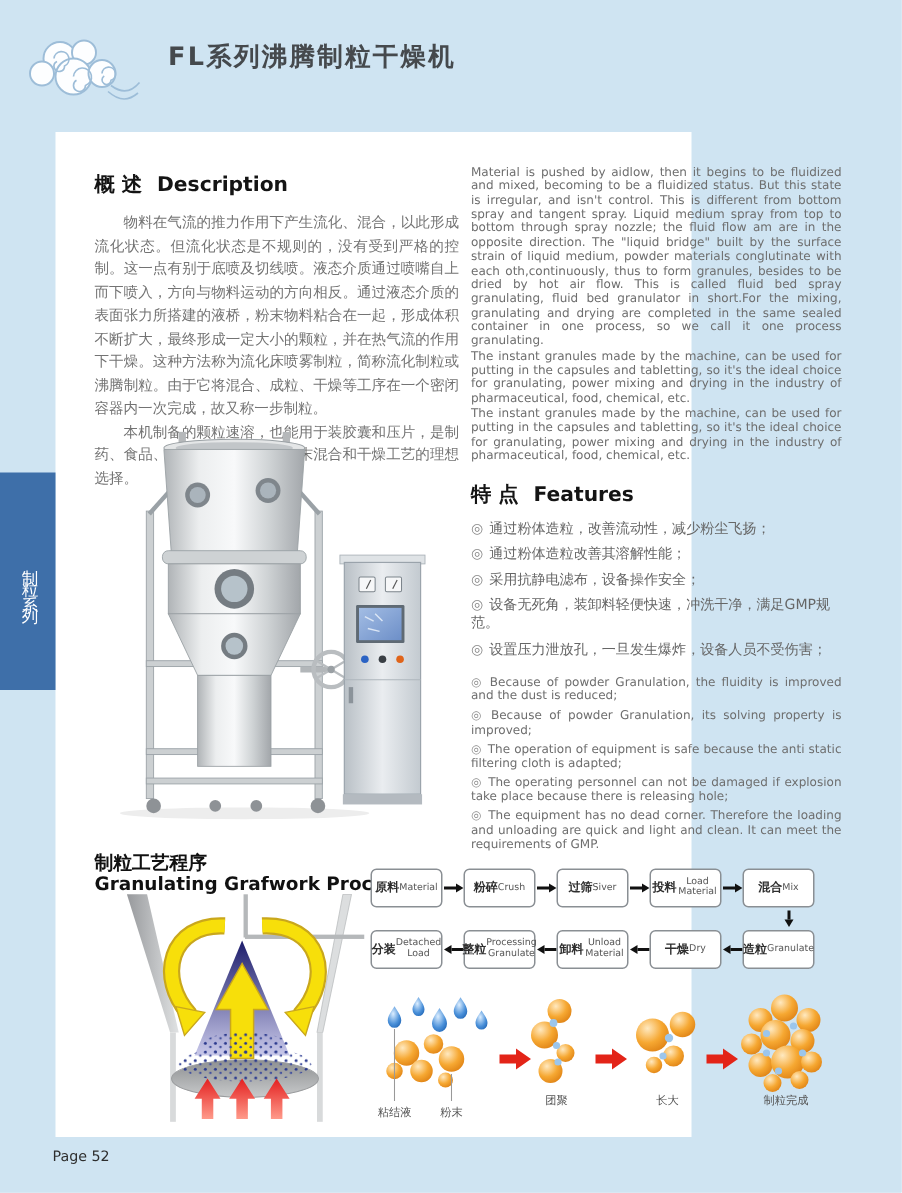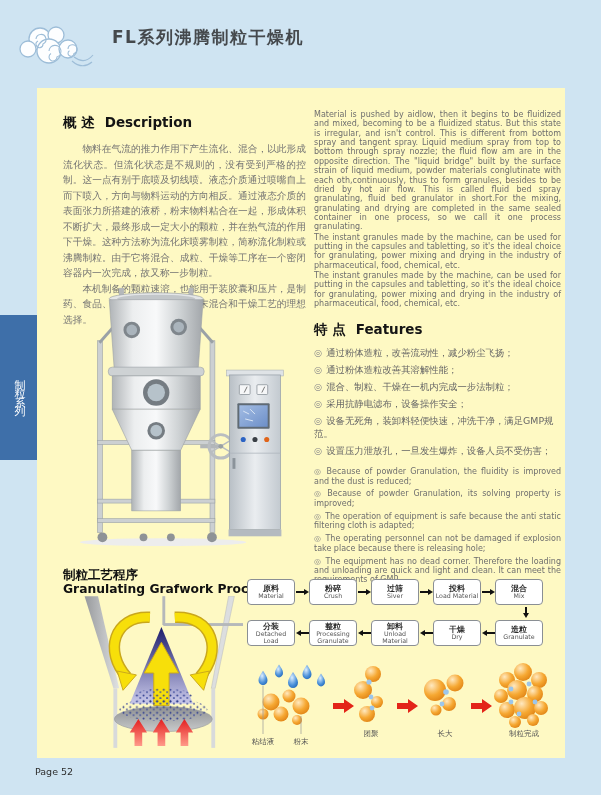--- a/index.html
+++ b/index.html
@@ -9,21 +9,21 @@
     background:#cfe4f2; overflow:hidden;
     font-family:"DejaVu Sans", sans-serif;
     text-decoration:underline;
   }
   
   .logo { position:absolute; left:16px; top:20px; width:78px; height:58px; }
   .titles { position:absolute; left:112px; top:26px; }
   .title-zh { font-size:17px; font-weight:bold; color:#45494d; letter-spacing:1.5px; }
   .title-en { font-size:9.5px; color:#45494d; margin-top:3px; }
   
-  .panel { position:absolute; left:37px; top:88px; width:528px; height:670px; background:#fef9c3; }
+  .panel { position:absolute; left:37px; top:88px; width:424px; height:670px; background:#ffffff; }
   
   .tab { position:absolute; left:0; top:315px; width:37px; height:145px; background:#3e6fa9;
          display:flex; align-items:center; justify-content:center; }
   .tab span { writing-mode:vertical-rl; color:#ffffff; font-size:11px; letter-spacing:9px; }
   
   .col-left  { position:absolute; left:26px;  top:26px; width:243px; }
   .col-right { position:absolute; left:277px; top:22px; width:247px; }
   .sec-h { font-size:13.5px; font-weight:bold; color:#141414; }
   .sec-h .en { margin-left:10px; }
   .desc-zh { font-size:9.7px; color:#737373; line-height:1.6; text-align:justify; margin-top:9px; }
@@ -39,21 +39,21 @@
   li .bu { margin-right:4px; color:#8a8a8a; }
   
   .proc-h { position:absolute; left:26px; top:479px; font-weight:bold; color:#111; line-height:1.2; }
   .proc-h .zh { font-size:12.5px; }
   .proc-h .en { font-size:12.3px; }
   .funnel { position:absolute; left:38px; top:508px; }
   
   .flow { position:absolute; left:210px; top:491px; width:300px; }
   .frow { display:flex; align-items:stretch; }
   .fbox { width:48px; min-height:26px; border:1px solid #8a8f94; border-radius:4px; background:#fff;
-          display:flex; flex-direction:column; align-items:center; justify-content:center; padding:1px; }
+          display:flex; flex-direction:row; align-items:center; justify-content:center; padding:1px; }
   .fz { font-size:8px; color:#2e2e2e; font-weight:bold; line-height:1.15; white-space:nowrap; }
   .fe { font-size:6.3px; color:#555; line-height:1.05; text-align:center; }
   .arr { width:14px; display:flex; align-items:center; justify-content:center; }
   .arr .ln { width:8px; height:1.6px; background:#111; }
   .arr .tr { width:0; height:0; border-top:3.2px solid transparent; border-bottom:3.2px solid transparent; border-left:5.5px solid #111; }
   .arr.left .tr { border-left:none; border-right:5.5px solid #111; }
   .flow-mid { height:15px; display:flex; justify-content:flex-end; padding-right:18px; }
   .darr { display:flex; flex-direction:column; align-items:center; justify-content:center; }
   .darr .lnv { width:1.6px; height:6px; background:#111; }
   .darr .trd { width:0; height:0; border-left:3.2px solid transparent; border-right:3.2px solid transparent; border-top:5.5px solid #111; }
@@ -187,21 +187,20 @@
         <p>Material is pushed by aidlow, then it begins to be fluidized and mixed, becoming to be a fluidized status. But this state is irregular, and isn't control. This is different from bottom spray and tangent spray. Liquid medium spray from top to bottom through spray nozzle; the fluid flow am are in the opposite direction. The "liquid bridge" built by the surface strain of liquid medium, powder materials conglutinate with each oth,continuously, thus to form granules, besides to be dried by hot air flow. This is called fluid bed spray granulating, fluid bed granulator in short.For the mixing, granulating and drying are completed in the same sealed container in one process, so we call it one process granulating.</p>
         <p>The instant granules made by the machine, can be used for putting in the capsules and tabletting, so it's the ideal choice for granulating, power mixing and drying in the industry of pharmaceutical, food, chemical, etc.</p>
         <p>The instant granules made by the machine, can be used for putting in the capsules and tabletting, so it's the ideal choice for granulating, power mixing and drying in the industry of pharmaceutical, food, chemical, etc.</p>
       </div>
       <div class="sec-h feat-h">
         <span>特 点</span><span class="en">Features</span>
       </div>
       <ul class="feat feat-zh">
         <li><span class="bu">◎</span><span>通过粉体造粒，改善流动性，减少粉尘飞扬；</span></li>
         <li><span class="bu">◎</span><span>通过粉体造粒改善其溶解性能；</span></li>
-        <li><span class="bu">◎</span><span>混合、制粒、干燥在一机内完成一步法制粒；</span></li>
         <li><span class="bu">◎</span><span>采用抗静电滤布，设备操作安全；</span></li>
         <li><span class="bu">◎</span><span>设备无死角，装卸料轻便快速，冲洗干净，满足GMP规范。</span></li>
         <li><span class="bu">◎</span><span>设置压力泄放孔，一旦发生爆炸，设备人员不受伤害；</span></li>
       </ul>
       <ul class="feat feat-en">
         <li><span class="bu">◎</span><span>Because of powder Granulation, the fluidity is improved and the dust is reduced;</span></li>
         <li><span class="bu">◎</span><span>Because of powder Granulation, its solving property is improved;</span></li>
         <li><span class="bu">◎</span><span>The operation of equipment is safe because the anti static filtering  cloth is adapted;</span></li>
         <li><span class="bu">◎</span><span>The operating personnel can not be damaged if explosion take place because there is releasing hole;</span></li>
         <li><span class="bu">◎</span><span>The equipment has no dead corner. Therefore the loading and unloading are quick and light and clean. It can meet the requirements of GMP.</span></li>

